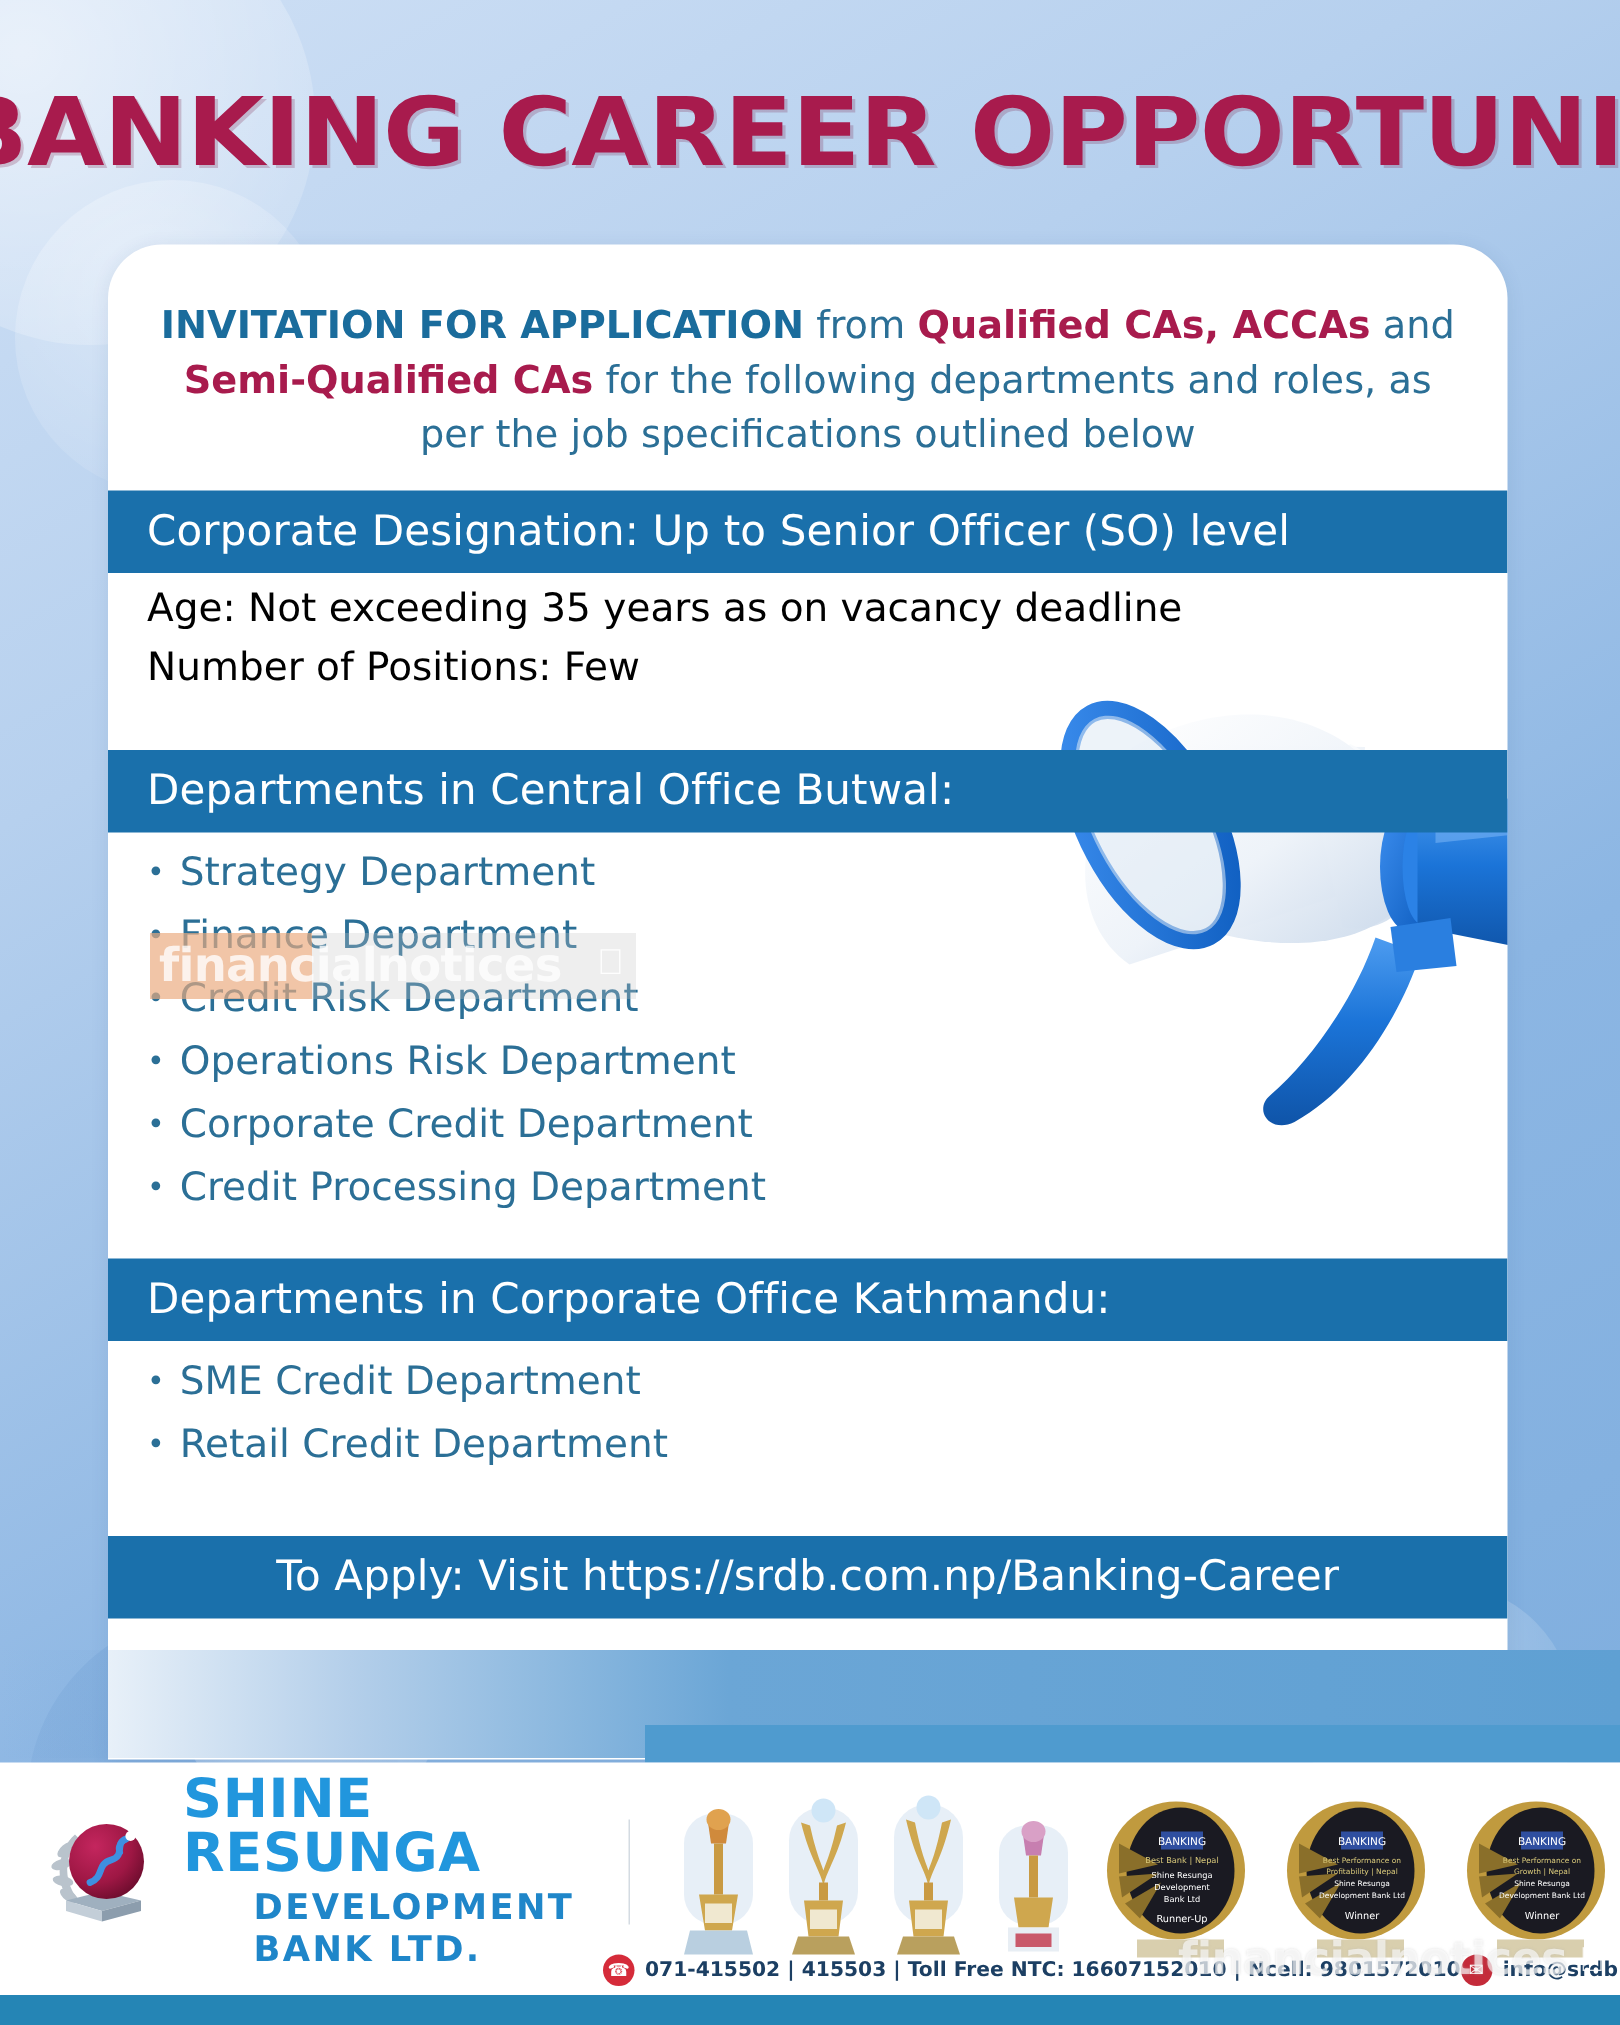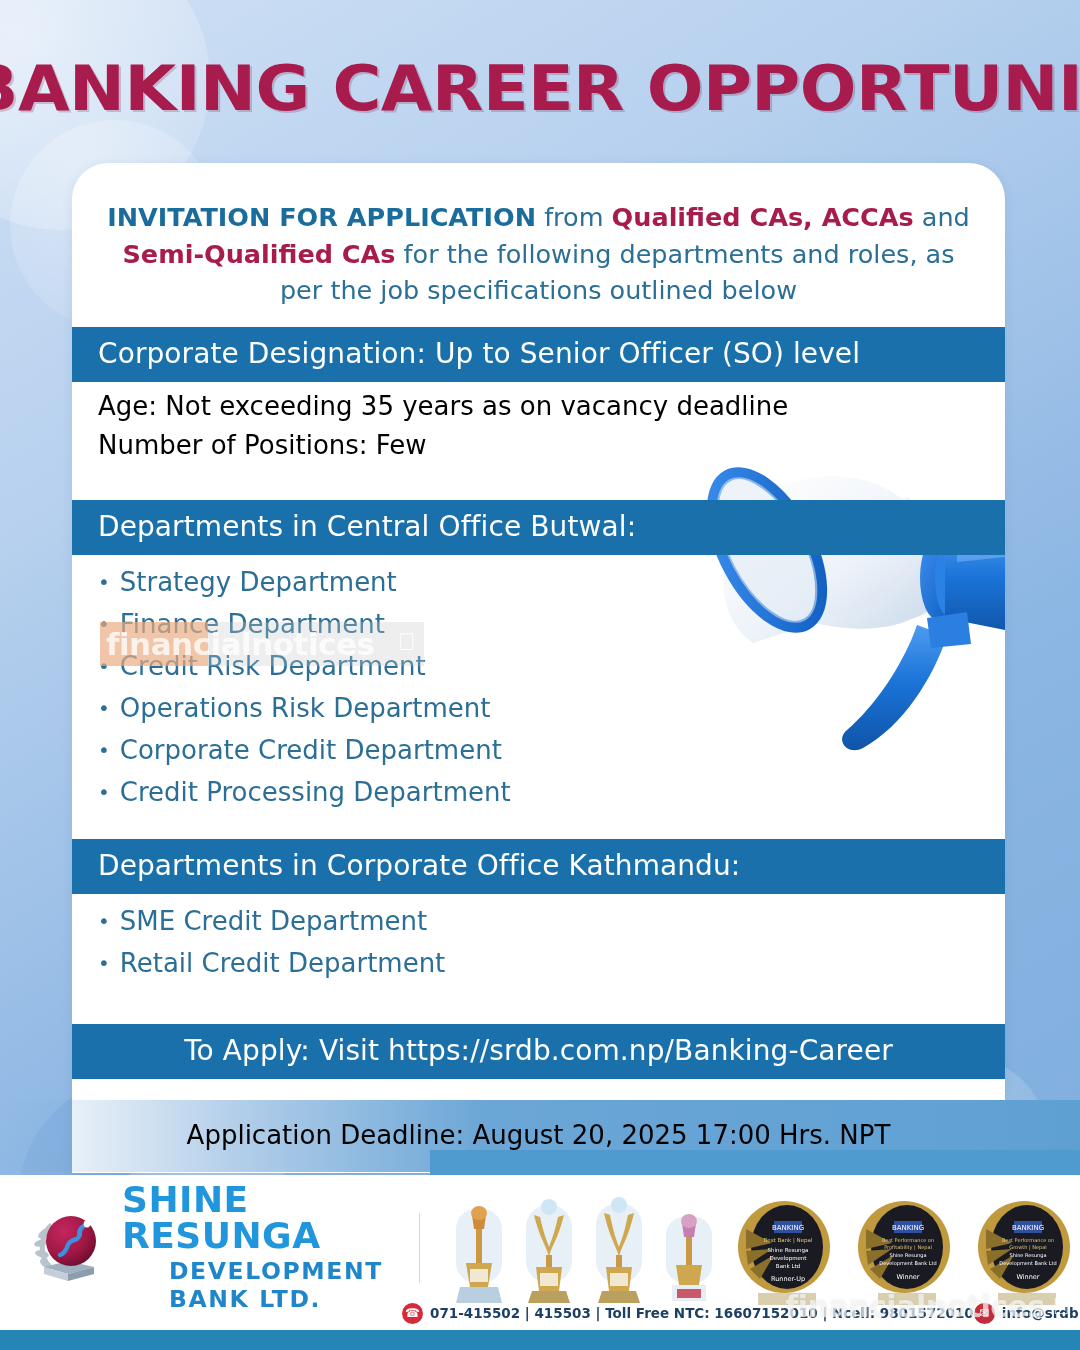--- a/index.html
+++ b/index.html
@@ -270,21 +270,20 @@
     <div class="bar">Departments in Corporate Office Kathmandu:</div>
     <ul class="dept">
       <li>SME Credit Department</li>
       <li>Retail Credit Department</li>
     </ul>
 
     <div class="spacer-md"></div>
 
     <div class="bar center">To Apply: Visit https://srdb.com.np/Banking-Career</div>
     <div style="height:32px"></div>
-    <div class="plain center">Application Deadline: August 20, 2025 17:00 Hrs. NPT</div>
 
   </div>
 </div>
 
 <div class="watermark">
   <div class="wm-tint"></div>
   <div class="wm-text">financialnotices</div>
   <div class="wm-apple"></div>
 </div>
 

